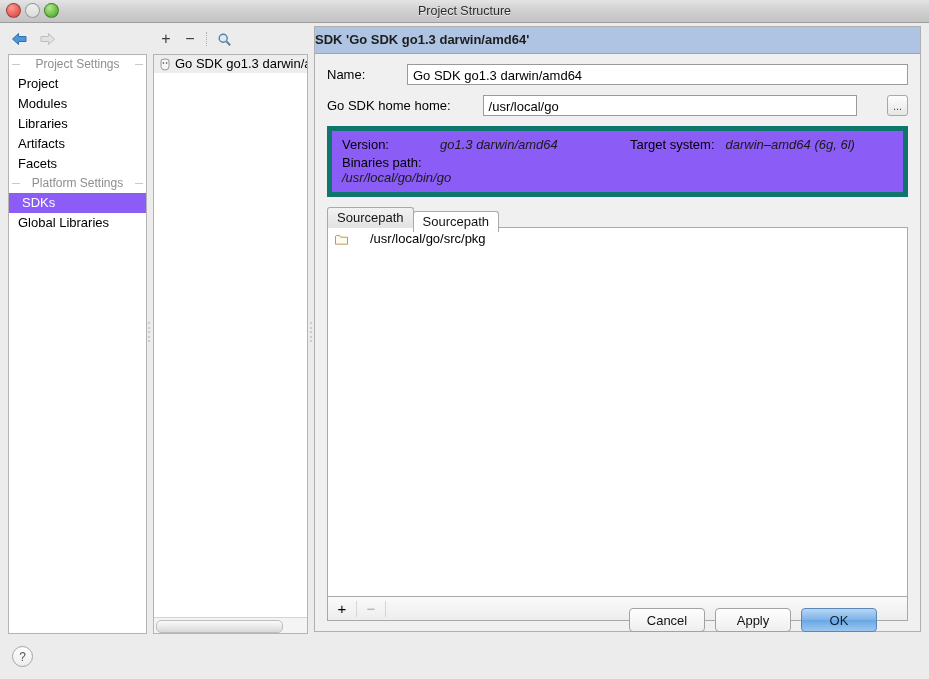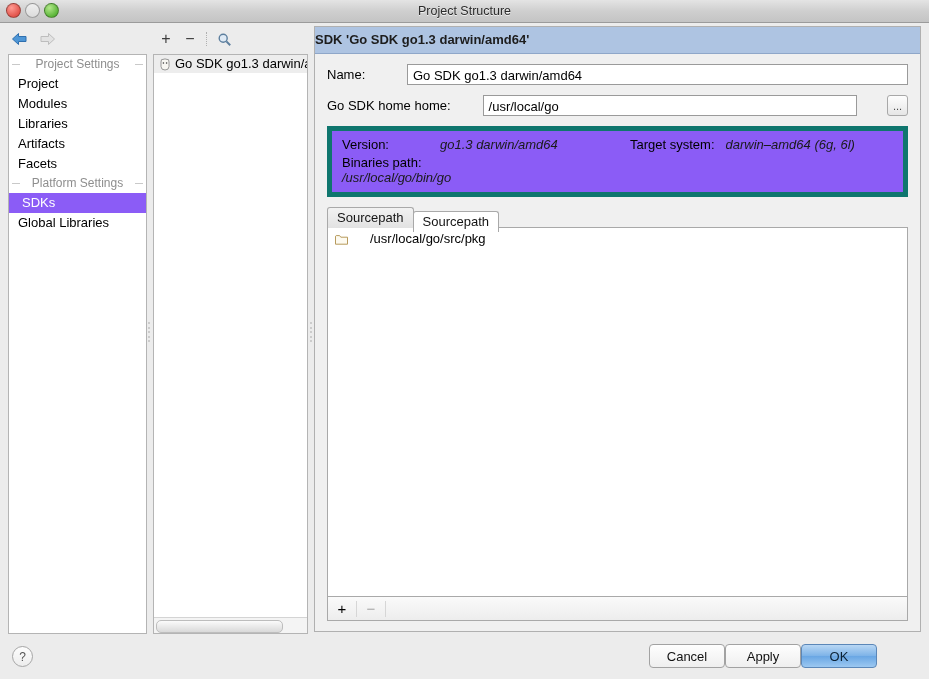--- a/index.html
+++ b/index.html
@@ -162,21 +162,21 @@
   .ltb.rem{color:#a6a6a6;}
   .ltb-sep{width:1px;height:16px;background:#d6d6d6;}
 
   
   .help{
     position:absolute;left:12px;top:646px;width:19px;height:19px;border-radius:50%;
     border:1px solid #a6a6a6;background:linear-gradient(to bottom,#fdfdfd,#ededed);
     display:flex;align-items:center;justify-content:center;
     font-size:12px;color:#555;
   }
-  .footer-btns{position:absolute;right:10px;top:644px;display:flex;}
+  .footer-btns{position:absolute;right:10px;top:608px;display:flex;gap:10px;}
   .btn{
     height:24px;min-width:76px;padding:0 14px;box-sizing:border-box;
     border:1px solid #a2a2a2;border-radius:4px;
     background:linear-gradient(to bottom,#fefefe,#efefef);
     font-size:13px;color:#111;
     display:flex;align-items:center;justify-content:center;
   }
   .btn.default{
     background:linear-gradient(to bottom,#b9d7f4 0%,#7fb4e8 48%,#6aa7e4 52%,#9cc8f1 100%);
     border-color:#5b87b8;color:#0c2235;

